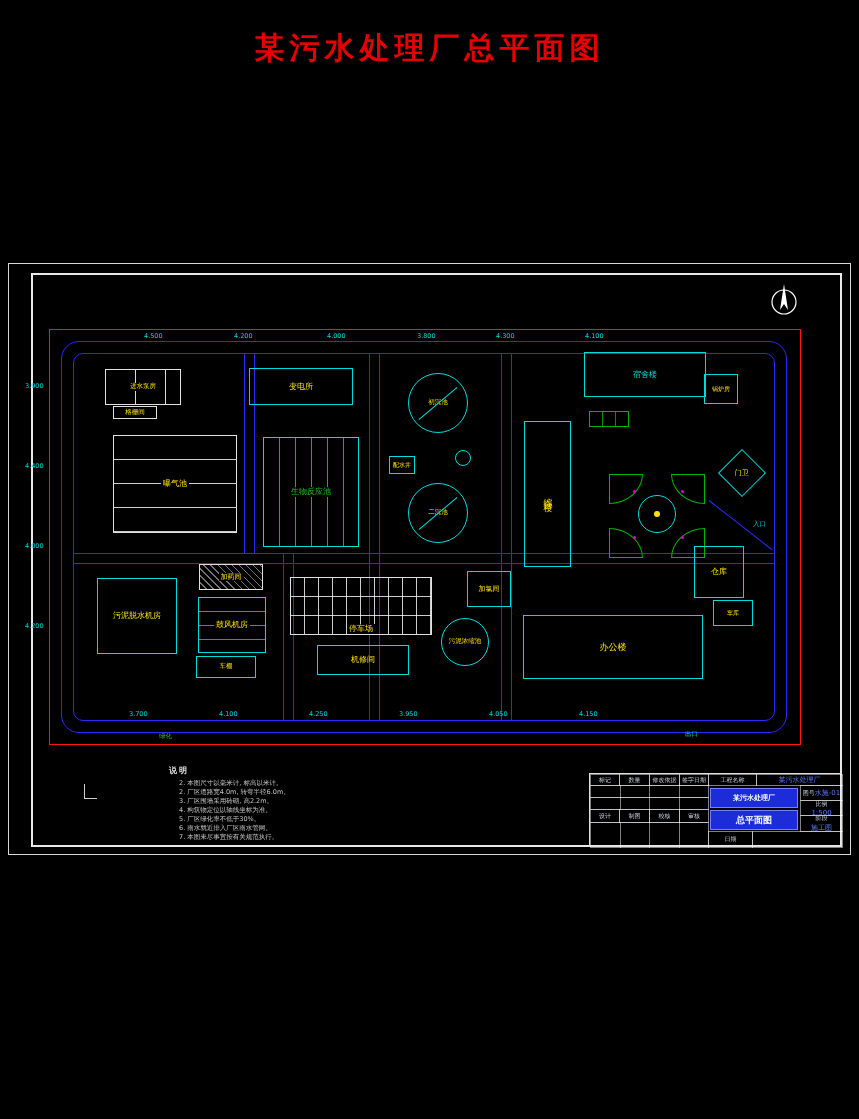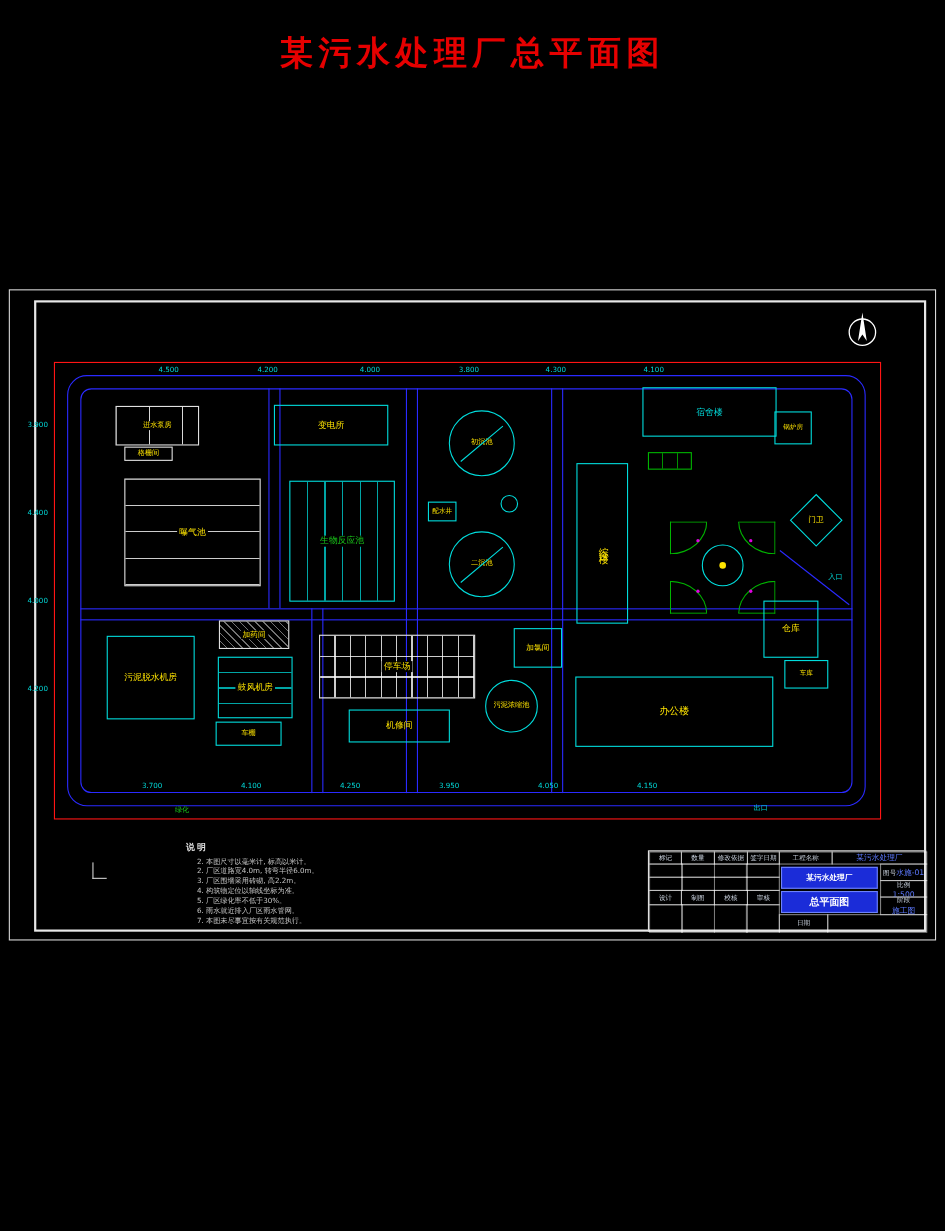--- a/index.html
+++ b/index.html
@@ -34,21 +34,21 @@
   .vtext{writing-mode:vertical-rl;letter-spacing:3px;font-size:9px;}
   .circle{border-radius:50%;}
   .spoke{position:absolute;left:4px;right:4px;top:50%;height:0;
          border-top:1px solid #00dcdc;transform:rotate(-40deg);}
   .grid-v{background:repeating-linear-gradient(90deg,transparent 0 29px,rgba(255,255,255,.85) 29px 30px);}
   .lanes-h{background:repeating-linear-gradient(180deg,transparent 0 23px,rgba(255,255,255,.8) 23px 24px);}
   .lanes-v{background:repeating-linear-gradient(90deg,transparent 0 15px,rgba(0,220,220,.75) 15px 16px);}
   .rows-h{background:repeating-linear-gradient(180deg,transparent 0 13px,rgba(0,220,220,.75) 13px 14px);}
   .hatch{background:repeating-linear-gradient(45deg,transparent 0 4px,rgba(255,255,255,.45) 4px 5px);}
   .pgrid{background-image:repeating-linear-gradient(90deg,transparent 0 13px,rgba(255,255,255,.8) 13px 14px),
-                         repeating-linear-gradient(180deg,transparent 0 18px,rgba(255,255,255,.8) 18px 19px);}
+                         repeating-linear-gradient(180deg,transparent 0 18px,rgba(255,255,255,.8) 18px 19px);align-items:flex-end;}
   .hedge{position:absolute;border:1px solid #00b400;box-sizing:border-box;}
   .mdot{position:absolute;width:3px;height:3px;background:#e000e0;border-radius:50%;}
   .ydot{width:6px;height:6px;background:#ffe400;border-radius:50%;}
   .diamond{transform:rotate(45deg);}
   .diamond .lbl{transform:rotate(-45deg);font-size:7px;}
   .spot{position:absolute;color:#00d8d8;font-size:6.5px;white-space:nowrap;}
   .note-title{position:absolute;color:#e0e0e0;font-size:8px;font-weight:bold;letter-spacing:2px;}
   .note-line{position:absolute;color:#c4c4c4;font-size:6.5px;white-space:nowrap;}
   .scale-mark{position:absolute;width:12px;height:14px;border-left:1px solid #cfcfcf;
               border-bottom:1px solid #cfcfcf;}

